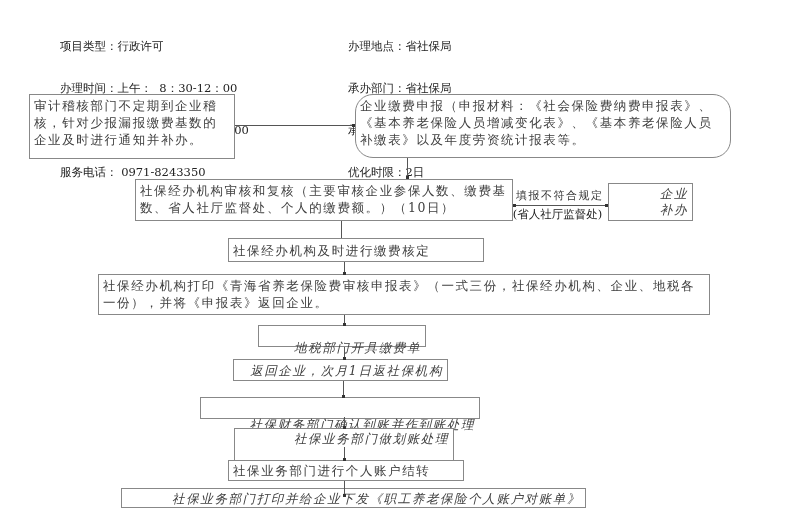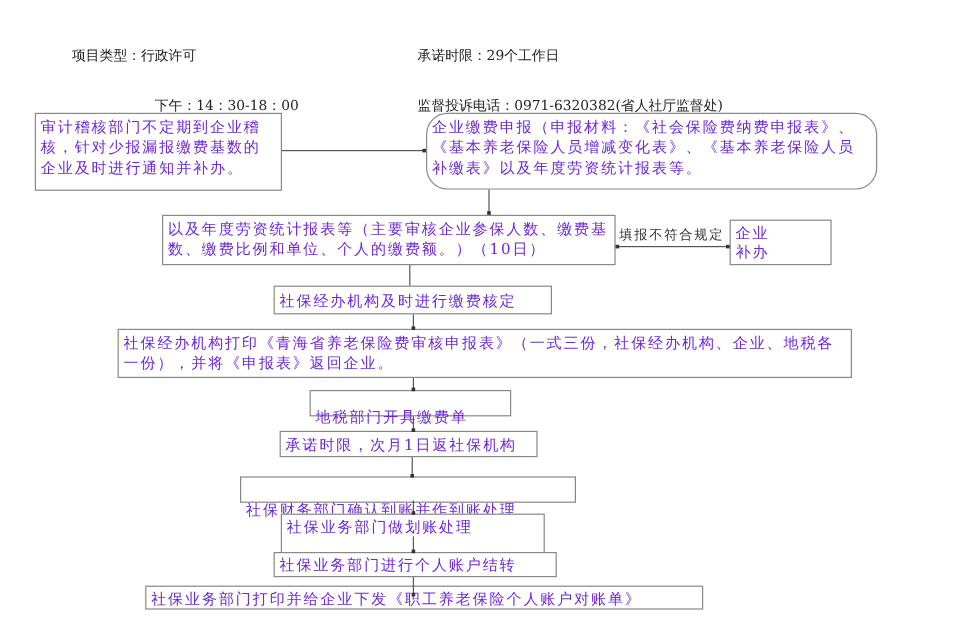--- a/index.html
+++ b/index.html
@@ -1,55 +1,59 @@
 <!DOCTYPE html>
 <html><head>
 <meta charset="utf-8">
 <style>
   html, body { margin:0; padding:0; background:#fff; }
   body { width:800px; height:523px; position:relative; overflow:hidden;
          font-family:"DejaVu Serif","Liberation Serif",serif; color:#222; }
   .info { position:absolute; font-size:11.5px; line-height:14px; white-space:pre; }
   .box { position:absolute; border:1px solid #888; background:#fff; box-sizing:border-box;
-         font-size:12.5px; line-height:17px; letter-spacing:1.6px; color:#6d28d9; padding:2px 4px; }
-  .center { text-align:left; }
+         font-size:12.5px; line-height:17px; letter-spacing:1.6px; color:#404040; padding:2px 4px; }
+  .center { text-align:right;font-style:italic; }
   .line { position:absolute; background:#555; }
   .dot { position:absolute; width:3px; height:3px; background:#333; }
   .label { position:absolute; font-size:11px; letter-spacing:1.5px; color:#333; white-space:nowrap; }
 </style>
 </head>
 <body>
 
 <div class="info" style="left:60px; top:11px;">
   <div><span>项目类型：</span><span>行政许可</span></div>
+  <div><span>办理时间：</span><span>上午：  8：30-12：00</span></div>
   <div style="padding-left:69px;"><span>下午：14：30-18：00</span></div>
   <div><span>服务电话：</span><span> 0971-8243350</span></div>
 </div>
 
 <div class="info" style="left:348px; top:11px;">
+  <div><span>办理地点：</span><span>省社保局</span></div>
+  <div><span>承办部门：</span><span>省社保局</span></div>
   <div><span>承诺时限：</span><span>29个工作日</span></div>
+  <div><span>优化时限：</span><span>2日</span></div>
   <div><span>监督投诉电话：</span><span>0971-6320382(省人社厅监督处)</span></div>
 </div>
 
 <div class="box" style="left:29px; top:94px; width:206px; height:65px;">审计稽核部门不定期到企业稽核，针对少报漏报缴费基数的企业及时进行通知并补办。</div>
 
 <div class="box" style="left:355px; top:94px; width:376px; height:64px;border-radius:18px;">企业缴费申报（申报材料：《社会保险费纳费申报表》、《基本养老保险人员增减变化表》、《基本养老保险人员补缴表》以及年度劳资统计报表等。</div>
 
-<div class="box" style="left:135px; top:179px; width:378px; height:42px;">以及年度劳资统计报表等（主要审核企业参保人数、缴费基数、缴费比例和单位、个人的缴费额。）（10日）</div>
+<div class="box" style="left:135px; top:179px; width:378px; height:42px;">社保经办机构审核和复核（主要审核企业参保人数、缴费基数、省人社厅监督处、个人的缴费额。）（10日）</div>
 
 <div class="box center" style="left:608px; top:183px; width:85px; height:38px; white-space:pre-line; line-height:16px;">企业
 补办</div>
 
-<div class="box" style="left:228px; top:238px; width:232px; height:24px; padding-top:3px;">社保经办机构及时进行缴费核定</div>
+<div class="box" style="left:228px; top:238px; width:256px; height:24px; padding-top:3px;">社保经办机构及时进行缴费核定</div>
 
 <div class="box" style="left:98px; top:274px; width:612px; height:41px;">社保经办机构打印《青海省养老保险费审核申报表》（一式三份，社保经办机构、企业、地税各一份），并将《申报表》返回企业。</div>
 
 <div class="box center" style="left:258px; top:325px; width:168px; height:22px; padding-top:13px;">地税部门开具缴费单</div>
 
-<div class="box center" style="left:233px; top:359px; width:215px; height:22px; padding-top:2px;">承诺时限，次月1日返社保机构</div>
+<div class="box center" style="left:233px; top:359px; width:215px; height:22px; padding-top:2px;">返回企业，次月1日返社保机构</div>
 
 <div class="box center" style="left:200px; top:397px; width:280px; height:20px; padding-top:18px;">社保财务部门确认到账并作到账处理</div>
 
 <div class="box center" style="left:234px; top:428px; width:220px; height:35px; padding-top:1px;">社保业务部门做划账处理</div>
 
 <div class="box" style="left:228px; top:460px; width:236px; height:21px; padding-top:1px;">社保业务部门进行个人账户结转</div>
 
 <div class="box center" style="left:121px; top:488px; width:465px; height:20px; padding-top:1px;">社保业务部门打印并给企业下发《职工养老保险个人账户对账单》</div>
 
 <div class="line" style="left:235px; top:125px; width:120px; height:1px;"></div>

